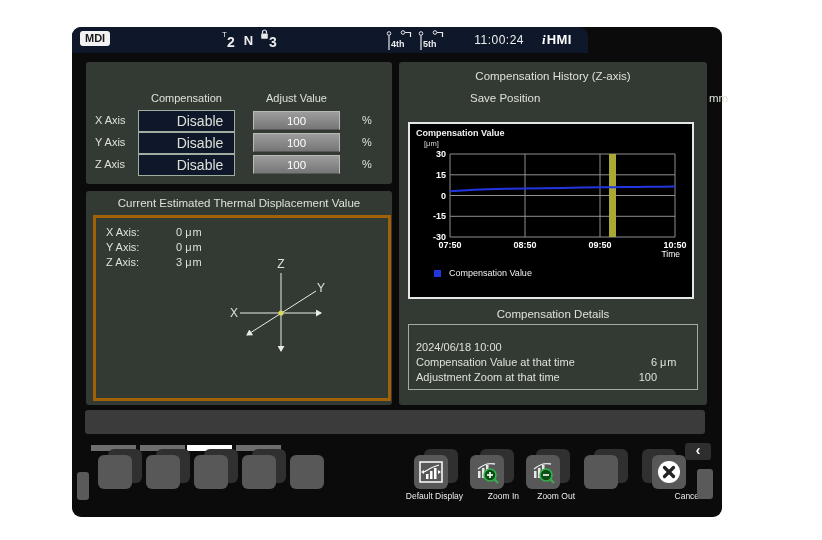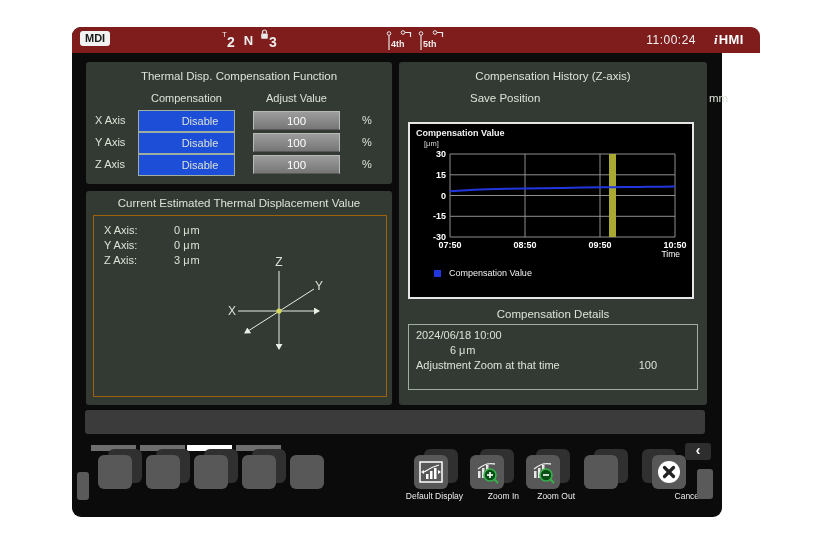--- a/index.html
+++ b/index.html
@@ -1,21 +1,21 @@
 <!DOCTYPE html>
 <html><head>
 <meta charset="utf-8">
 <style>
   html,body{margin:0;padding:0;}
   body{width:822px;height:540px;background:#ffffff;position:relative;overflow:hidden;
        font-family:"Liberation Sans", sans-serif;}
   .screen{position:absolute;left:72px;top:27px;width:650px;height:490px;
           background:#0b0b0b;border-radius:9px;}
   
-  .topbar{position:absolute;left:0;top:0;width:688px;height:26px;background:#7f1d1d;
+  .topbar{position:absolute;left:0;top:0;width:516px;height:26px;background:#0f172a;
           border-radius:9px 9px 0 0;color:#ececec;font-size:12px;}
   .mdi-badge{position:absolute;left:8px;top:4px;background:#f2f2f2;color:#1a1a1a;
              font-weight:bold;font-size:11px;padding:1px 5px 2px;border-radius:3px;}
   .tgroup{position:absolute;left:150px;top:2px;height:22px;display:flex;align-items:flex-end;
           color:#ececec;}
   .tgroup .sup{font-size:8px;align-self:flex-start;margin-top:1px;}
   .tgroup .big{font-size:14px;font-weight:bold;line-height:1;padding-bottom:2px;}
   .tgroup .letter{font-size:13px;font-weight:bold;margin:0 3px 0 9px;padding-bottom:3px;}
   .tgroup .lockwrap{align-self:flex-start;margin:0 0 0 4px;}
   .axinds{position:absolute;left:314px;top:2px;display:flex;gap:2px;}
@@ -31,30 +31,30 @@
   #panelA{left:14px;top:35px;width:306px;height:122px;}
   #panelB{left:14px;top:164px;width:306px;height:214px;}
   #panelR{left:327px;top:35px;width:308px;height:343px;}
   .ptitle{position:absolute;left:0;width:100%;text-align:center;font-size:11.5px;color:#dce2d6;}
   
   .hdr{position:absolute;top:30px;font-size:11px;text-align:center;}
   .hdr-comp{left:52px;width:97px;}
   .hdr-adj{left:167px;width:87px;}
   .fnrow{position:absolute;left:0;width:100%;height:22px;}
   .axlab{position:absolute;left:9px;top:4px;font-size:11px;}
-  .disbtn{position:absolute;left:52px;top:0;width:97px;height:22px;background:#1d4ed8;
-          border:1px solid #9fae9f;color:#dce2d6;font-size:11px;box-sizing:border-box;
+  .disbtn{position:absolute;left:52px;top:0;width:97px;height:22px;background:#0f172a;
+          border:1px solid #9fae9f;color:#dce2d6;font-size:14px;box-sizing:border-box;
           font-family:"Liberation Sans", sans-serif;padding-left:33px;}
   .adjinput{position:absolute;left:167px;top:1px;width:87px;height:19px;
             background:linear-gradient(#9d9d9d,#767676);border:1px solid #b9b9b9;
             border-bottom-color:#585858;color:#ffffff;text-align:center;font-size:11.5px;
             line-height:19px;box-sizing:border-box;}
   .pct{position:absolute;left:276px;top:4px;font-size:11px;}
   
-  .estbox{position:absolute;left:7px;top:24px;width:292px;height:180px;border:1px solid #a16207;}
+  .estbox{position:absolute;left:7px;top:24px;width:292px;height:180px;border:3px solid #a16207;}
   .estrow{position:absolute;left:10px;font-size:11px;}
   .estrow .elab{display:inline-block;width:70px;}
   .estrow .eunit{letter-spacing:1px;}
   .axdiagram{position:absolute;left:120px;top:30px;}
   
   .saverow{position:absolute;top:28px;left:0;width:100%;height:18px;}
   .savelab{position:absolute;left:71px;top:2px;font-size:11.5px;}
   .saveinput{position:absolute;left:156px;top:0;width:112px;height:17px;background:#eef0ec;
              border:1px solid #ffffff;color:#141414;text-align:center;font-size:11.5px;
              line-height:17px;box-sizing:border-box;}
@@ -62,21 +62,21 @@
   .chartbox{position:absolute;left:9px;top:60px;width:286px;height:177px;background:#000;
             border:2px solid #e6e6e6;box-sizing:border-box;}
   .ctitle{position:absolute;left:6px;top:4px;font-size:9px;color:#f2f2f2;font-weight:bold;}
   .cunit{position:absolute;left:14px;top:15px;font-size:7.5px;color:#d8d8d8;}
   .legend{position:absolute;left:24px;top:144px;display:flex;align-items:center;gap:8px;
           font-size:9px;color:#f0f0f0;}
   .legend .sw{width:7px;height:7px;display:inline-block;}
   .dettitle{top:246px;}
   .detbox{position:absolute;left:9px;top:262px;width:290px;height:66px;border:1px solid #9fae9f;
           box-sizing:border-box;padding:3px 7px;font-size:11px;}
-  .detline{height:15px;line-height:15px;}
+  .detline{height:15px;line-height:15px;margin-top:12px;}
   .detrow{display:flex;height:15px;line-height:15px;}
   .detrow .dlab{flex:1;}
   .detrow .dnum{width:40px;text-align:right;}
   .detrow .dunit{width:30px;padding-left:3px;letter-spacing:1px;}
   
   .msgstrip{position:absolute;left:13px;top:383px;width:620px;height:24px;background:#3b3b3b;
             border-radius:3px;}
   .pagebar{position:absolute;top:418px;height:6px;width:45px;background:#6e6e6e;}
   .pagebar.active{background:#ffffff;}
   .sk-back{position:absolute;width:34px;height:34px;background:#303030;border-radius:6px;}
@@ -124,21 +124,20 @@
             <path d="M19 3.5 h5.5 v4.5" fill="none" stroke="#e8e8e8" stroke-width="1.2"></path>
           </svg><span class="axind-label">5th</span></span>
       </span>
     <span class="tb-right">
       <span class="clock">11:00:24</span>
       <span class="logo"><i>i</i><b>HMI</b></span>
     </span>
   </div>
 
   <div class="panel" id="panelA">
-    <div class="ptitle" style="top:8px">Thermal Disp. Compensation Function</div>
     <div class="hdr hdr-comp">Compensation</div>
     <div class="hdr hdr-adj">Adjust Value</div>
     <div id="fn-rows">
         <div class="fnrow" style="top: 48px;">
           <span class="axlab">X Axis</span>
           <button class="disbtn">Disable</button>
           <div class="adjinput">100</div>
           <span class="pct">%</span>
         </div>
         <div class="fnrow" style="top: 70px;">
@@ -216,20 +215,21 @@
       <div class="legend" id="chart-legend">
           <span class="sw" style="background: rgb(34, 54, 224);"></span>
           <span>Compensation Value</span>
         </div>
     </div>
     <div class="ptitle dettitle">Compensation Details</div>
     <div class="detbox">
       <div class="detline">2024/06/18 10:00</div>
       <div id="det-rows">
           <div class="detrow">
+            <span class="dlab">Compensation Value at that time</span>
             <span class="dnum">6</span>
             <span class="dunit">μm</span>
           </div>
           <div class="detrow">
             <span class="dlab">Adjustment Zoom at that time</span>
             <span class="dnum">100</span>
             <span class="dunit"></span>
           </div>
         </div>
     </div>

